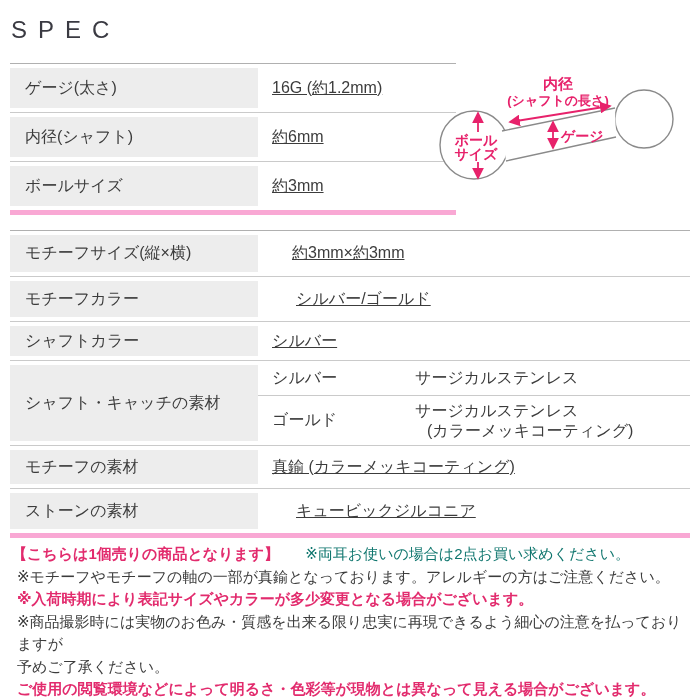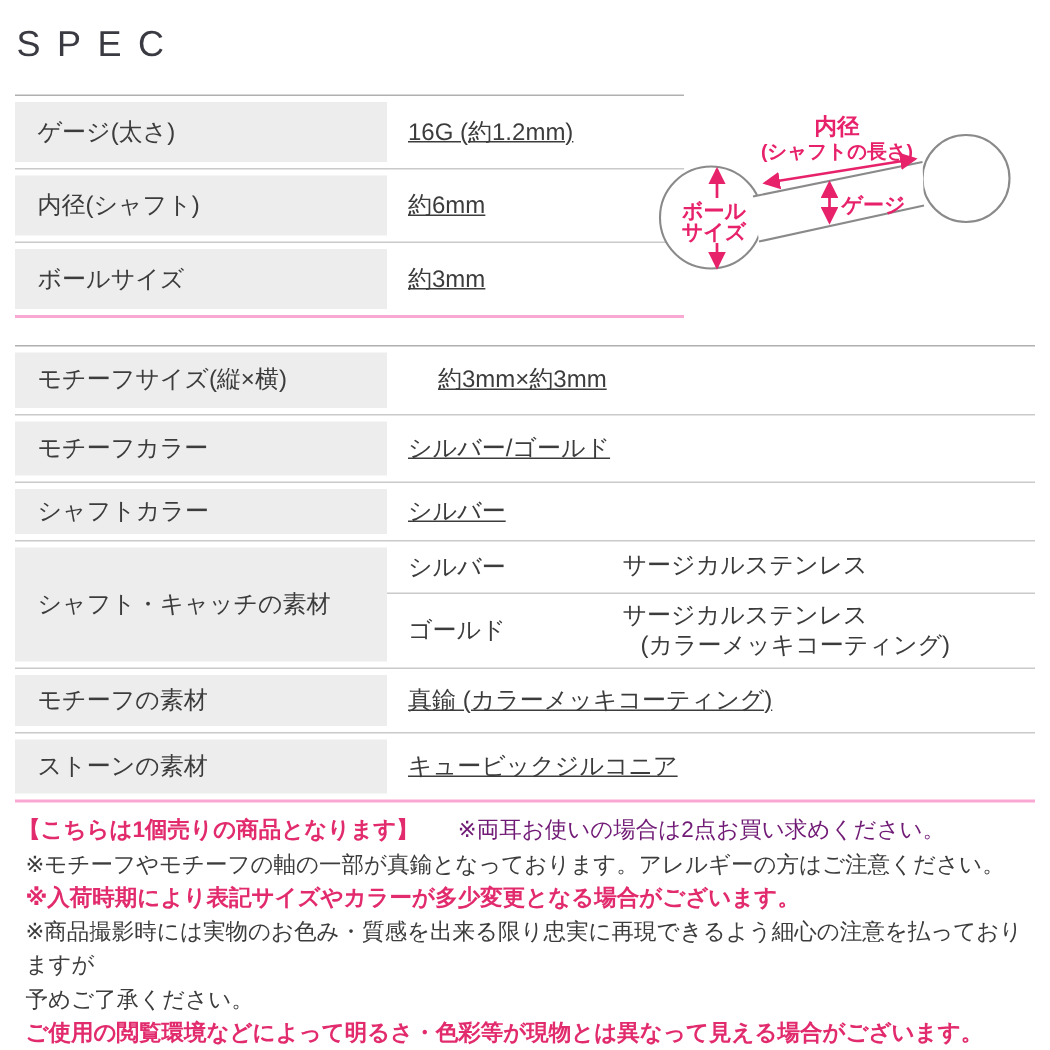--- a/index.html
+++ b/index.html
@@ -8,53 +8,53 @@
     font-family:"Liberation Sans","DejaVu Sans",sans-serif;
     color:#3c3c3c;
   }
   .title{
     position:absolute;top:16px;left:0;width:700px;
     font-size:24px;letter-spacing:11px;padding-left:11px;
     box-sizing:border-box;color:#3a3a42;font-weight:400;
   }
   .sec{
     position:absolute;left:10px;
-    border-top:1px solid #b0b0b0;border-bottom:2px solid #f9a8d4;
+    border-top:1px solid #b0b0b0;border-bottom:5px solid #f9a8d4;
     background:#fff;
   }
   .sec1{top:63px;width:446px;}
   .sec2{top:230px;width:680px;}
   .row{display:flex;align-items:stretch;}
   .row + .row{border-top:1px solid #cacaca;}
   .cell-label{
     width:248px;box-sizing:border-box;background:#ededed;
     display:flex;align-items:center;padding-left:15px;
     margin:4px 0;font-size:16px;
   }
   .cell-value{
     flex:1;display:flex;align-items:center;
     padding-left:14px;font-size:16px;text-decoration:underline;
   }
-  .h48{height:48px;} .h45{height:45px;gap:20px;} .h44{height:44px;}
+  .h48{height:48px;} .h45{height:45px;gap:20px;} .h44{height:44px;gap:24px;}
   .h42{height:42px;} .h38{height:38px;} .h84{height:84px;}
   .subwrap{flex:1;display:flex;flex-direction:column;}
   .subrow{display:flex;align-items:center;padding-left:14px;font-size:16px;}
   .subrow1{height:34px;}
   .subrow2{height:49px;border-top:1px solid #cacaca;}
   .sub-name{width:143px;}
   .sub-mat{line-height:20px;}
   .sub-mat .l2{padding-left:12px;text-align:center;}
   .diagram{position:absolute;left:430px;top:55px;}
   .notes{
     position:absolute;left:12px;top:543px;width:682px;
     font-size:15px;line-height:22.5px;color:#3c3c3c;
   }
   .notes .ind{padding-left:5px;}
   .pink{color:#e22b6d;font-weight:bold;}
-  .side-note{margin-left:26px;color:#701a75;font-weight:normal;}
+  .side-note{margin-left:26px;color:#0f766e;font-weight:normal;}
 </style>
 </head>
 <body>
 
 <div class="title">SPEC</div>
 
 <div class="sec sec1">
   <div class="row h48">
     <div class="cell-label">ゲージ(太さ)</div>
     <div class="cell-value">16G (約1.2mm)</div>

